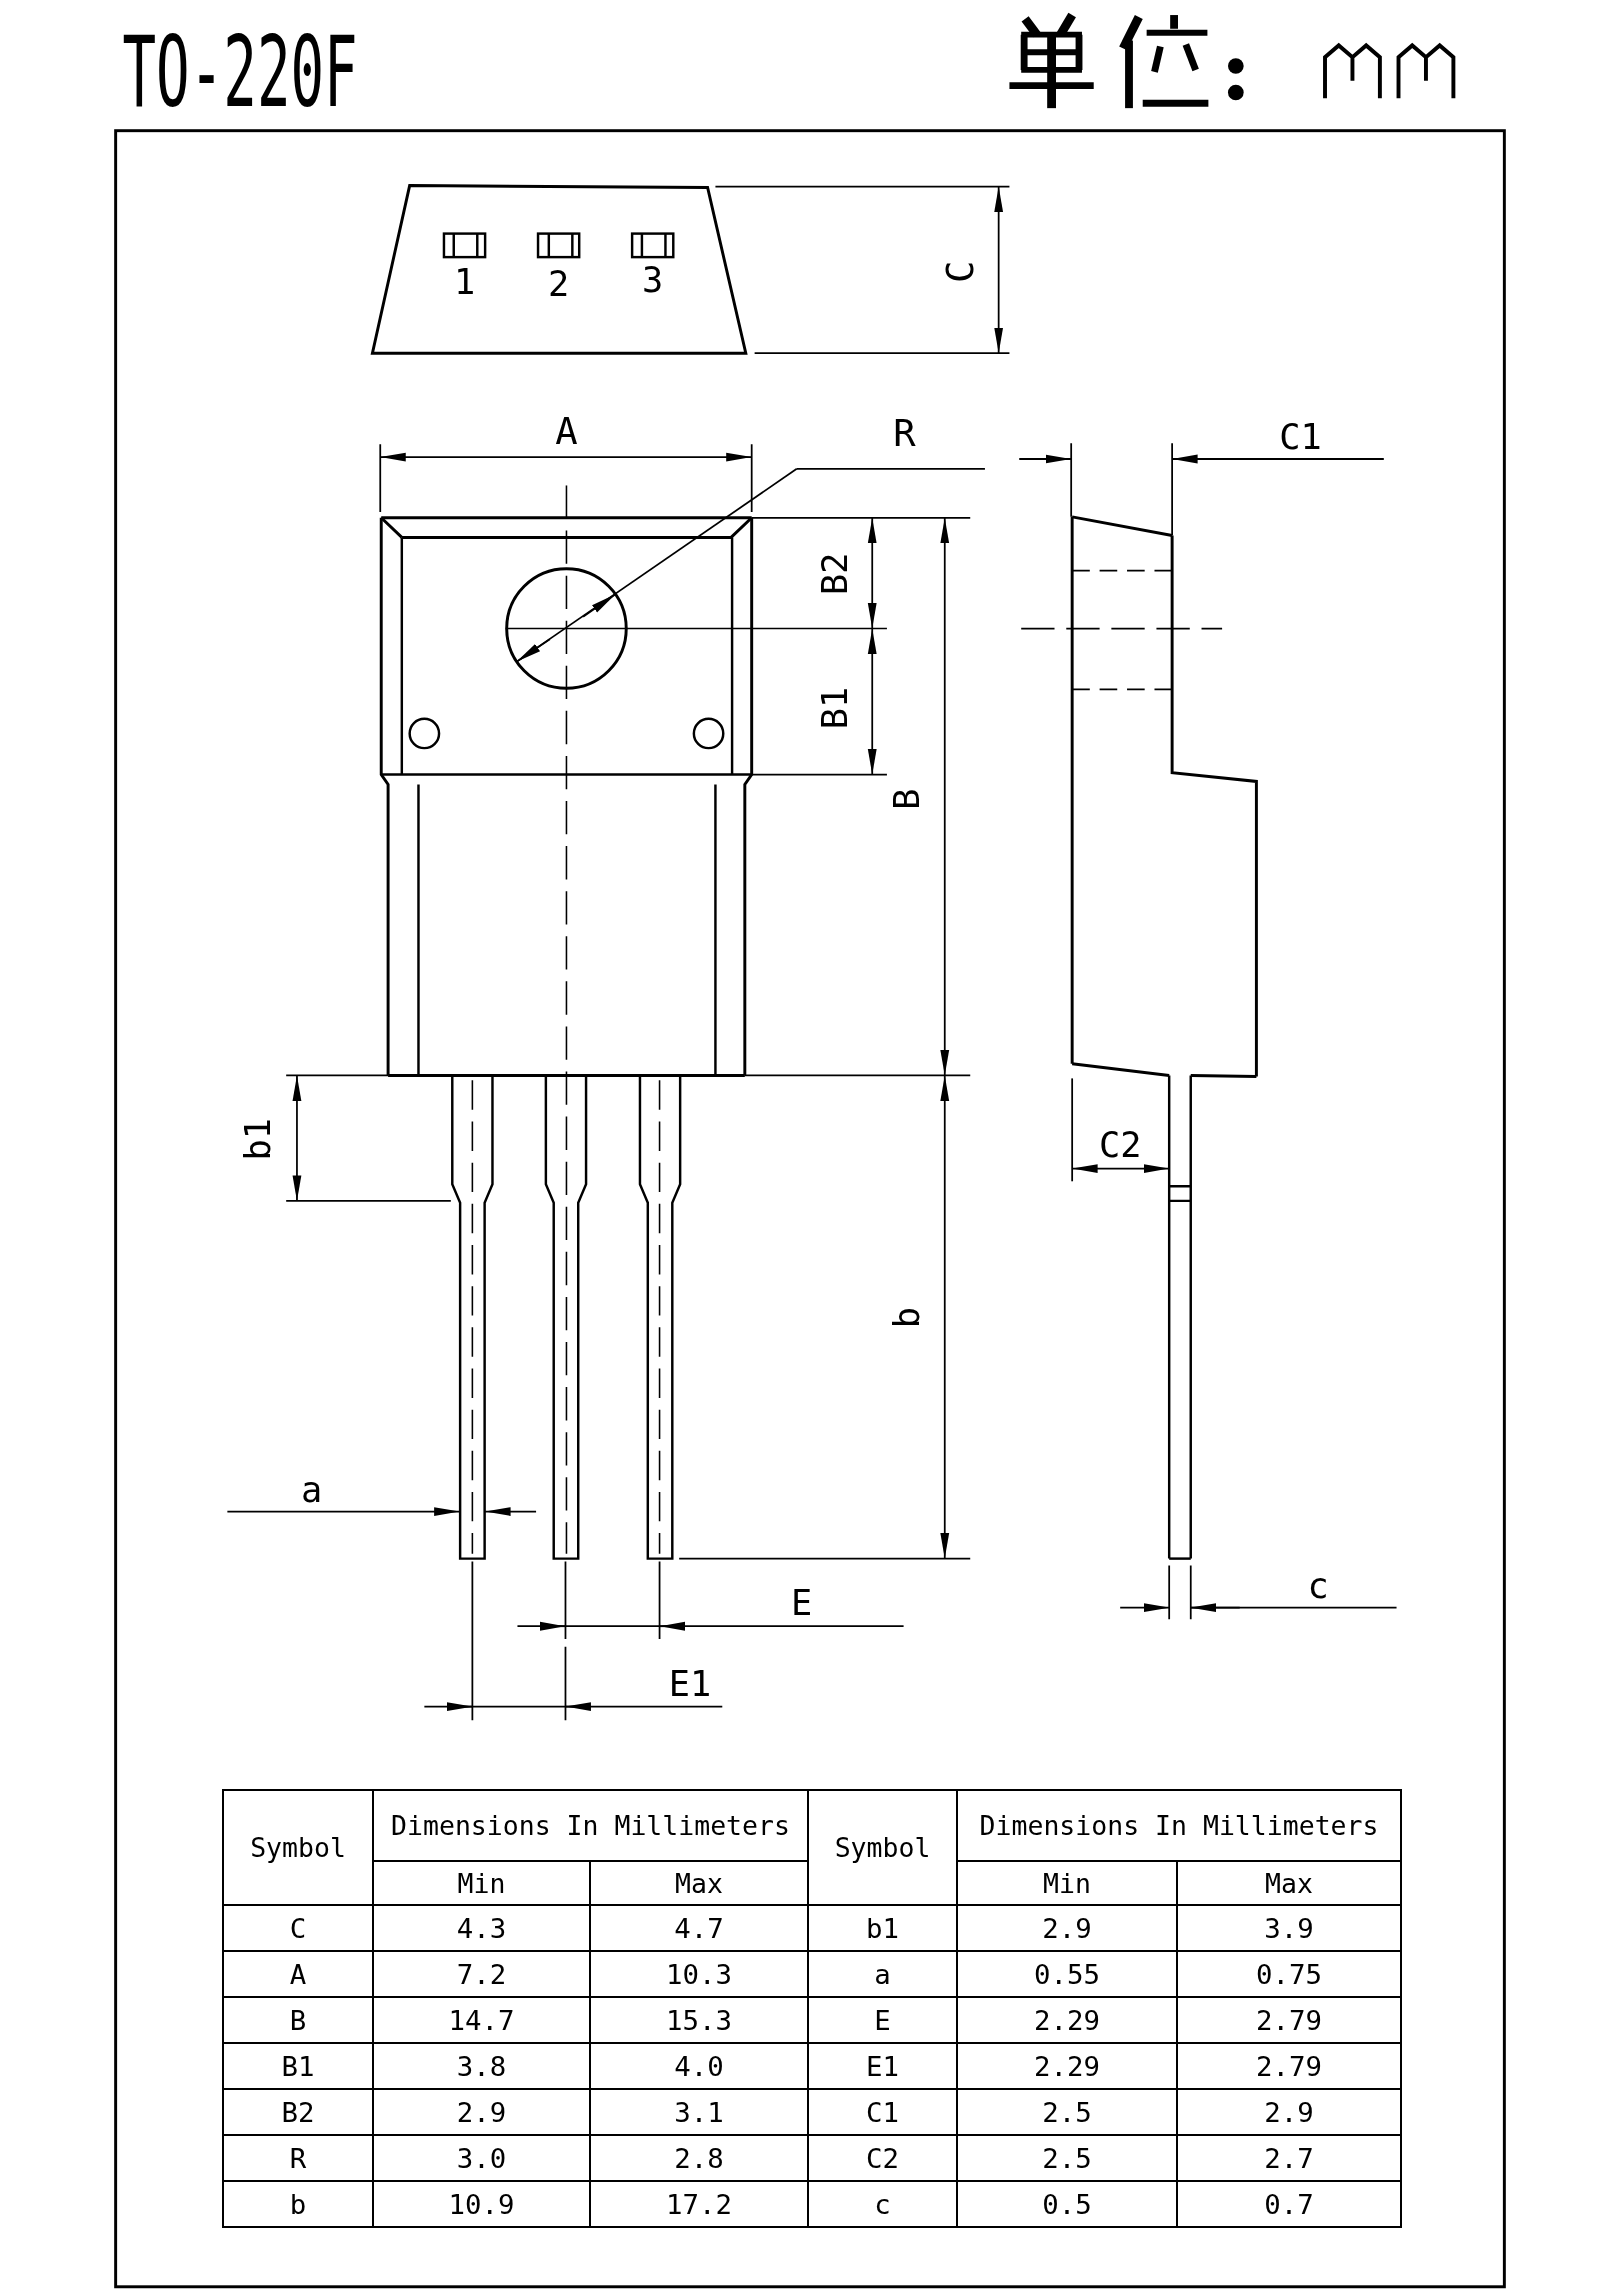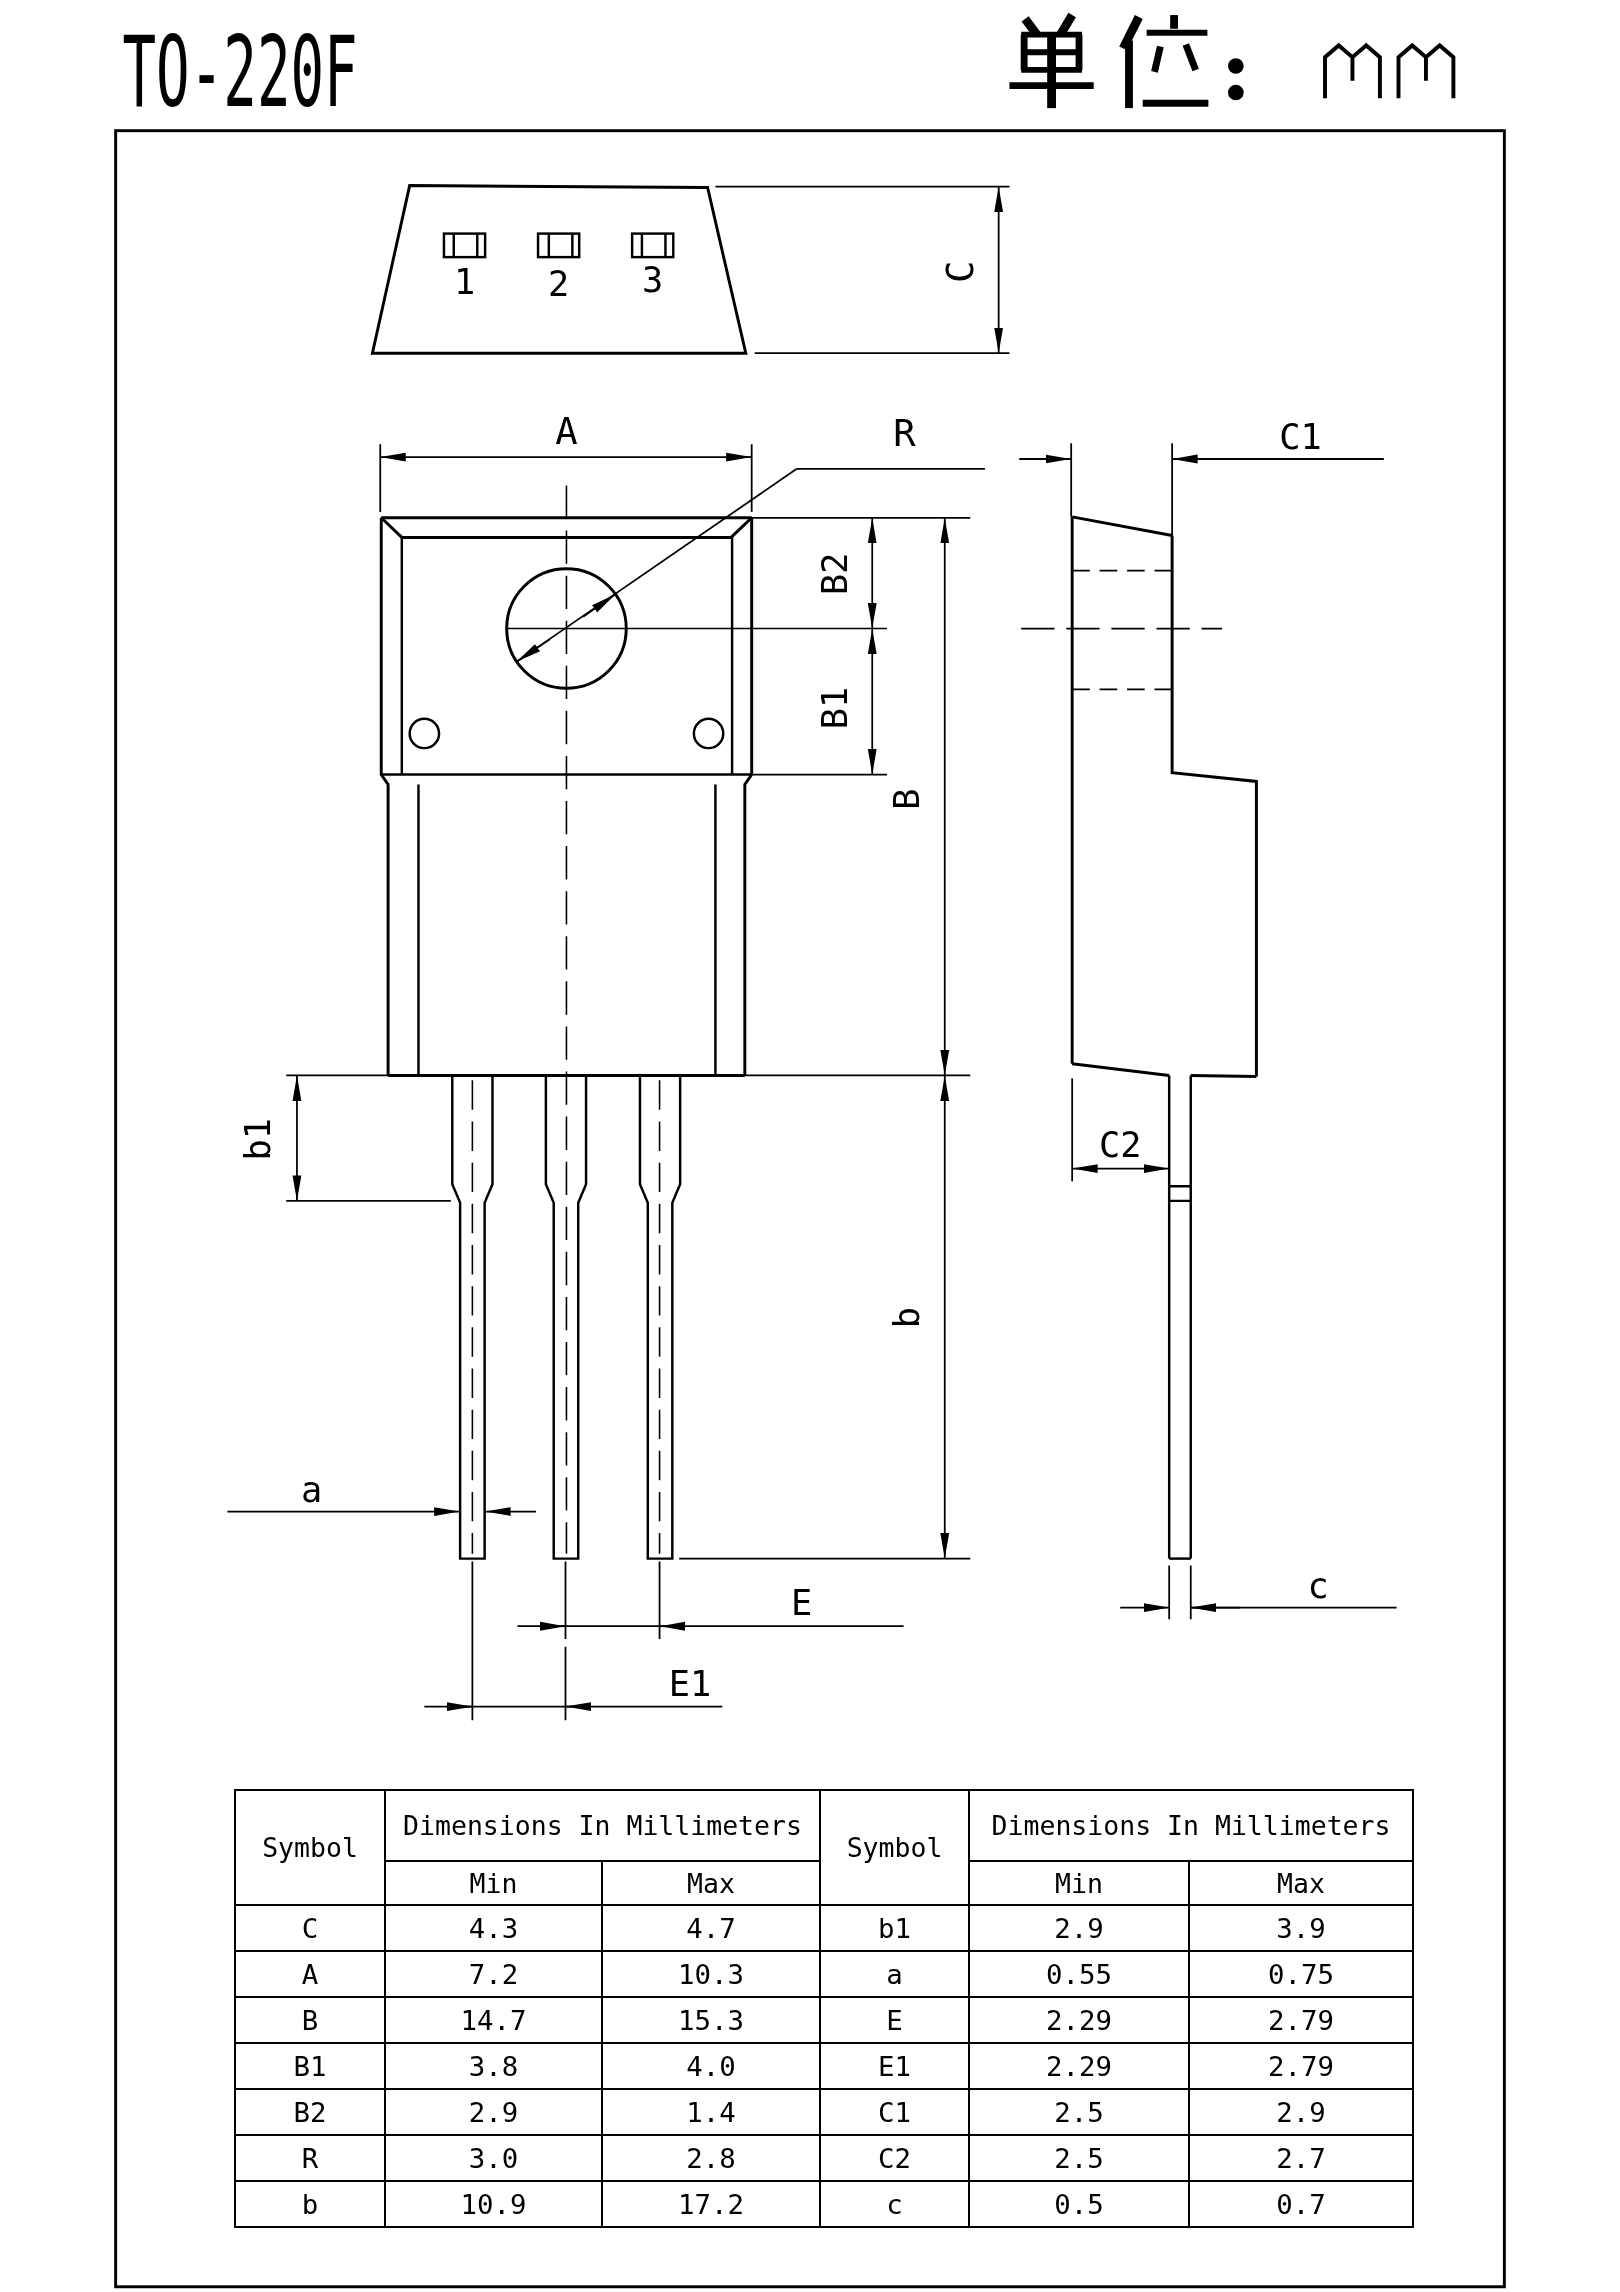--- a/index.html
+++ b/index.html
@@ -1,21 +1,21 @@
 <!DOCTYPE html>
 <html><head>
 <meta charset="utf-8">
 <style>
   html,body{margin:0;padding:0;background:#fff;}
   body{width:1620px;height:2293px;position:relative;font-family:"DejaVu Sans Mono",monospace;color:#000;}
   #stage{position:absolute;left:0;top:0;width:1620px;height:1834px;}
   svg{position:absolute;left:0;top:0;}
   svg text{fill:#000;font-family:"DejaVu Sans Mono",monospace;}
   
-  #dims{position:absolute;left:222px;top:1789px;width:1177px;height:439px;margin-left:12px;}
+  #dims{position:absolute;left:222px;top:1789px;width:1177px;height:439px;}
   #dims table{border-collapse:collapse;table-layout:fixed;width:1177px;height:439px;}
   #dims th,#dims td{border:2px solid #000;text-align:center;vertical-align:middle;
      font-weight:normal;font-family:"DejaVu Sans Mono",monospace;padding:0;}
   #dims table{border:2.9px solid #000;}
   #dims th{font-size:26.5px;}
   #dims td{font-size:27.4px;}
   .hrow1{height:71px;} .hrow2{height:44px;padding-left:7px;}
 </style>
 </head>
 <body>
@@ -281,21 +281,21 @@
             <td>B1</td>
             <td>3.8</td>
             <td>4.0</td>
             <td>E1</td>
             <td>2.29</td>
             <td>2.79</td>
           </tr>
           <tr>
             <td>B2</td>
             <td>2.9</td>
-            <td>1.4</td>
+            <td>3.1</td>
             <td>C1</td>
             <td>2.5</td>
             <td>2.9</td>
           </tr>
           <tr>
             <td>R</td>
             <td>3.0</td>
             <td>2.8</td>
             <td>C2</td>
             <td>2.5</td>

